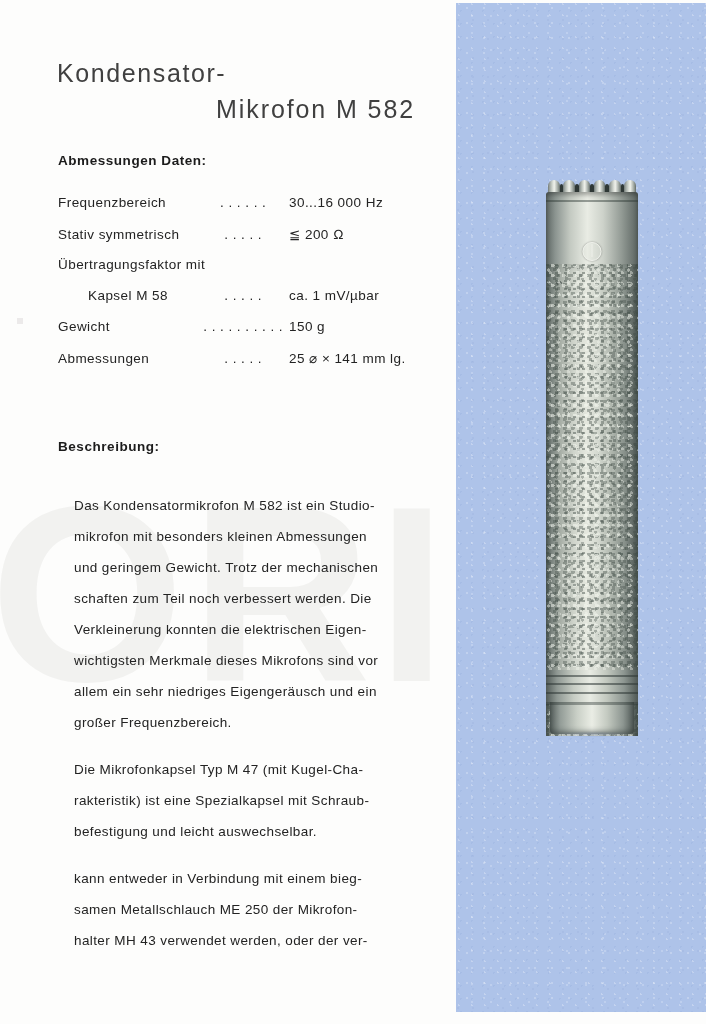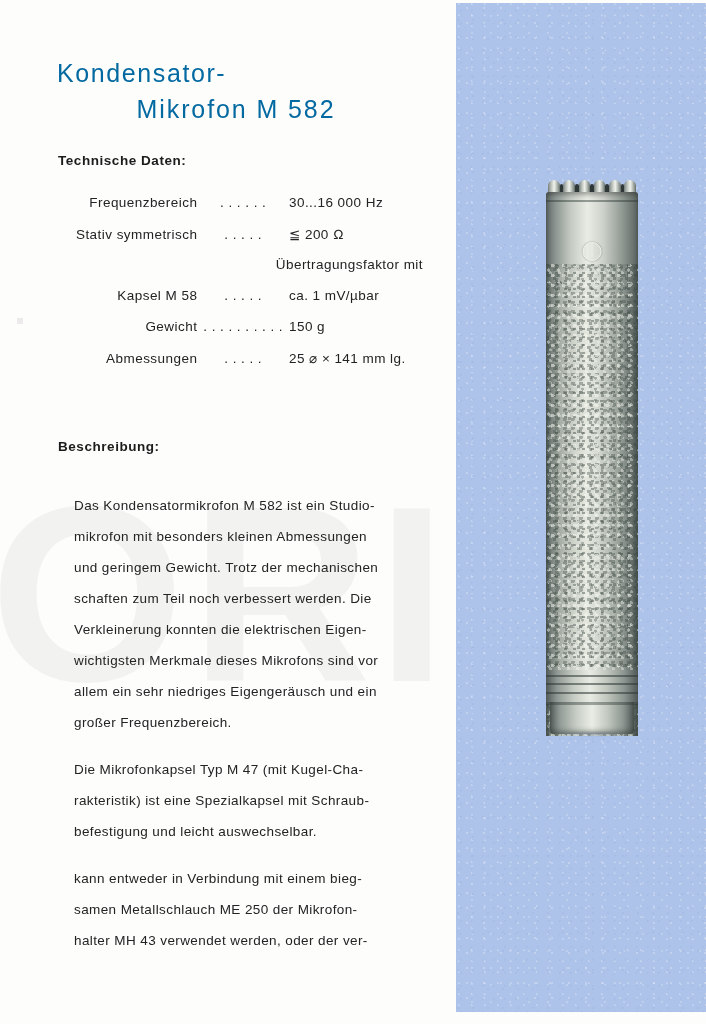--- a/index.html
+++ b/index.html
@@ -58,29 +58,29 @@
     width: 450px;
     height: 1024px;
     z-index: 2;
   }
 
   .title {
     position: absolute;
     left: 57px;
     top: 55px;
     width: 370px;
-    color: #0369a1;
+    color: #404040;
     font-size: 25px;
     font-weight: 400;
     letter-spacing: 1.6px;
     line-height: 36px;
   }
   .title-line2 {
     display: block;
-    text-align: center;
+    text-align: right;
     padding-right: 12px;
     letter-spacing: 1.9px;
   }
 
   .section-head {
     position: absolute;
     left: 58px;
     font-size: 13.5px;
     font-weight: 700;
     color: #1c1c1c;
@@ -99,21 +99,21 @@
   }
   .specs-table td {
     font-size: 13.5px;
     color: #232323;
     letter-spacing: 0.45px;
     padding: 0;
     height: 31px;
     vertical-align: baseline;
     white-space: nowrap;
   }
-  .spec-label { text-align: right; }
+  .spec-label { text-align: left; }
   .spec-label.indent { padding-left: 30px; }
   .spec-dots {
     color: #232323;
     letter-spacing: 6.5px;
     font-size: 13.5px;
     text-align: center;
     padding: 0 6px;
     overflow: hidden;
   }
   .spec-value { text-align: left; }
@@ -333,21 +333,21 @@
   <div class="watermark">ORIGI</div>
   <div class="speck"></div>
 
   <div class="text-col">
 
     <div class="title">
       <span>Kondensator-</span>
       <span class="title-line2">Mikrofon M 582</span>
     </div>
 
-    <div class="section-head specs">Technische Daten:</div>
+    <div class="section-head specs">Abmessungen Daten:</div>
 
     <table class="specs-table">
       <tbody>
         <tr class="spec-row">
           <td class="spec-label">Frequenzbereich</td>
           <td class="spec-dots">. . . . . .</td>
           <td class="spec-value">30...16 000 Hz</td>
         </tr>
         <tr class="spec-row">
           <td class="spec-label">Stativ symmetrisch</td>

